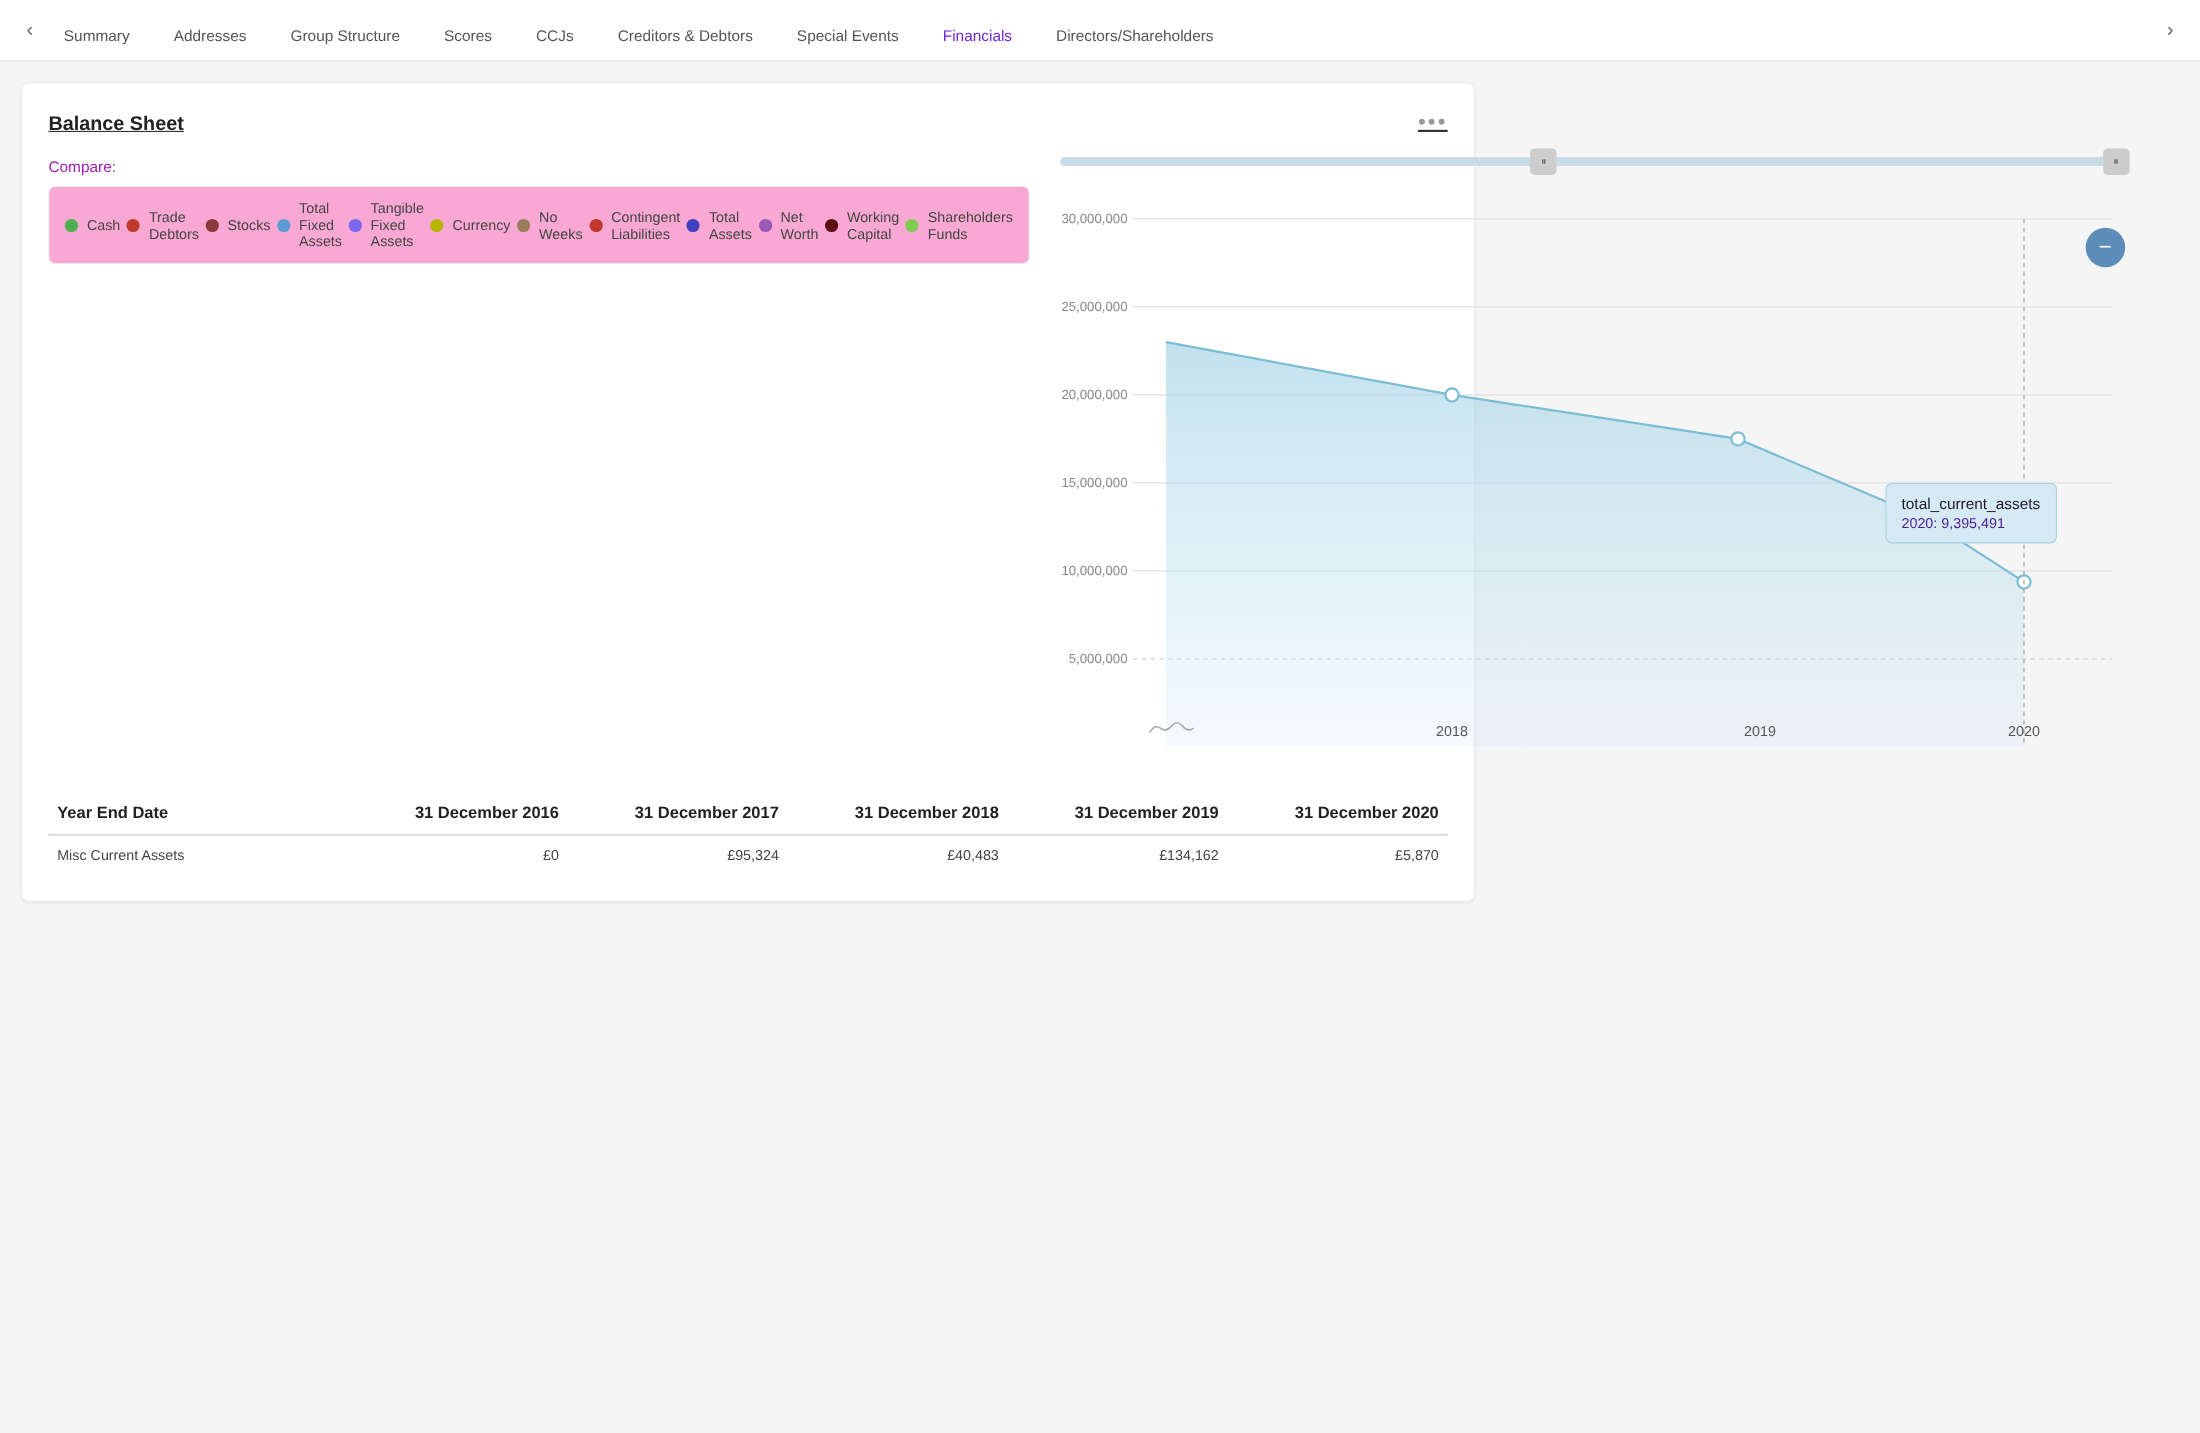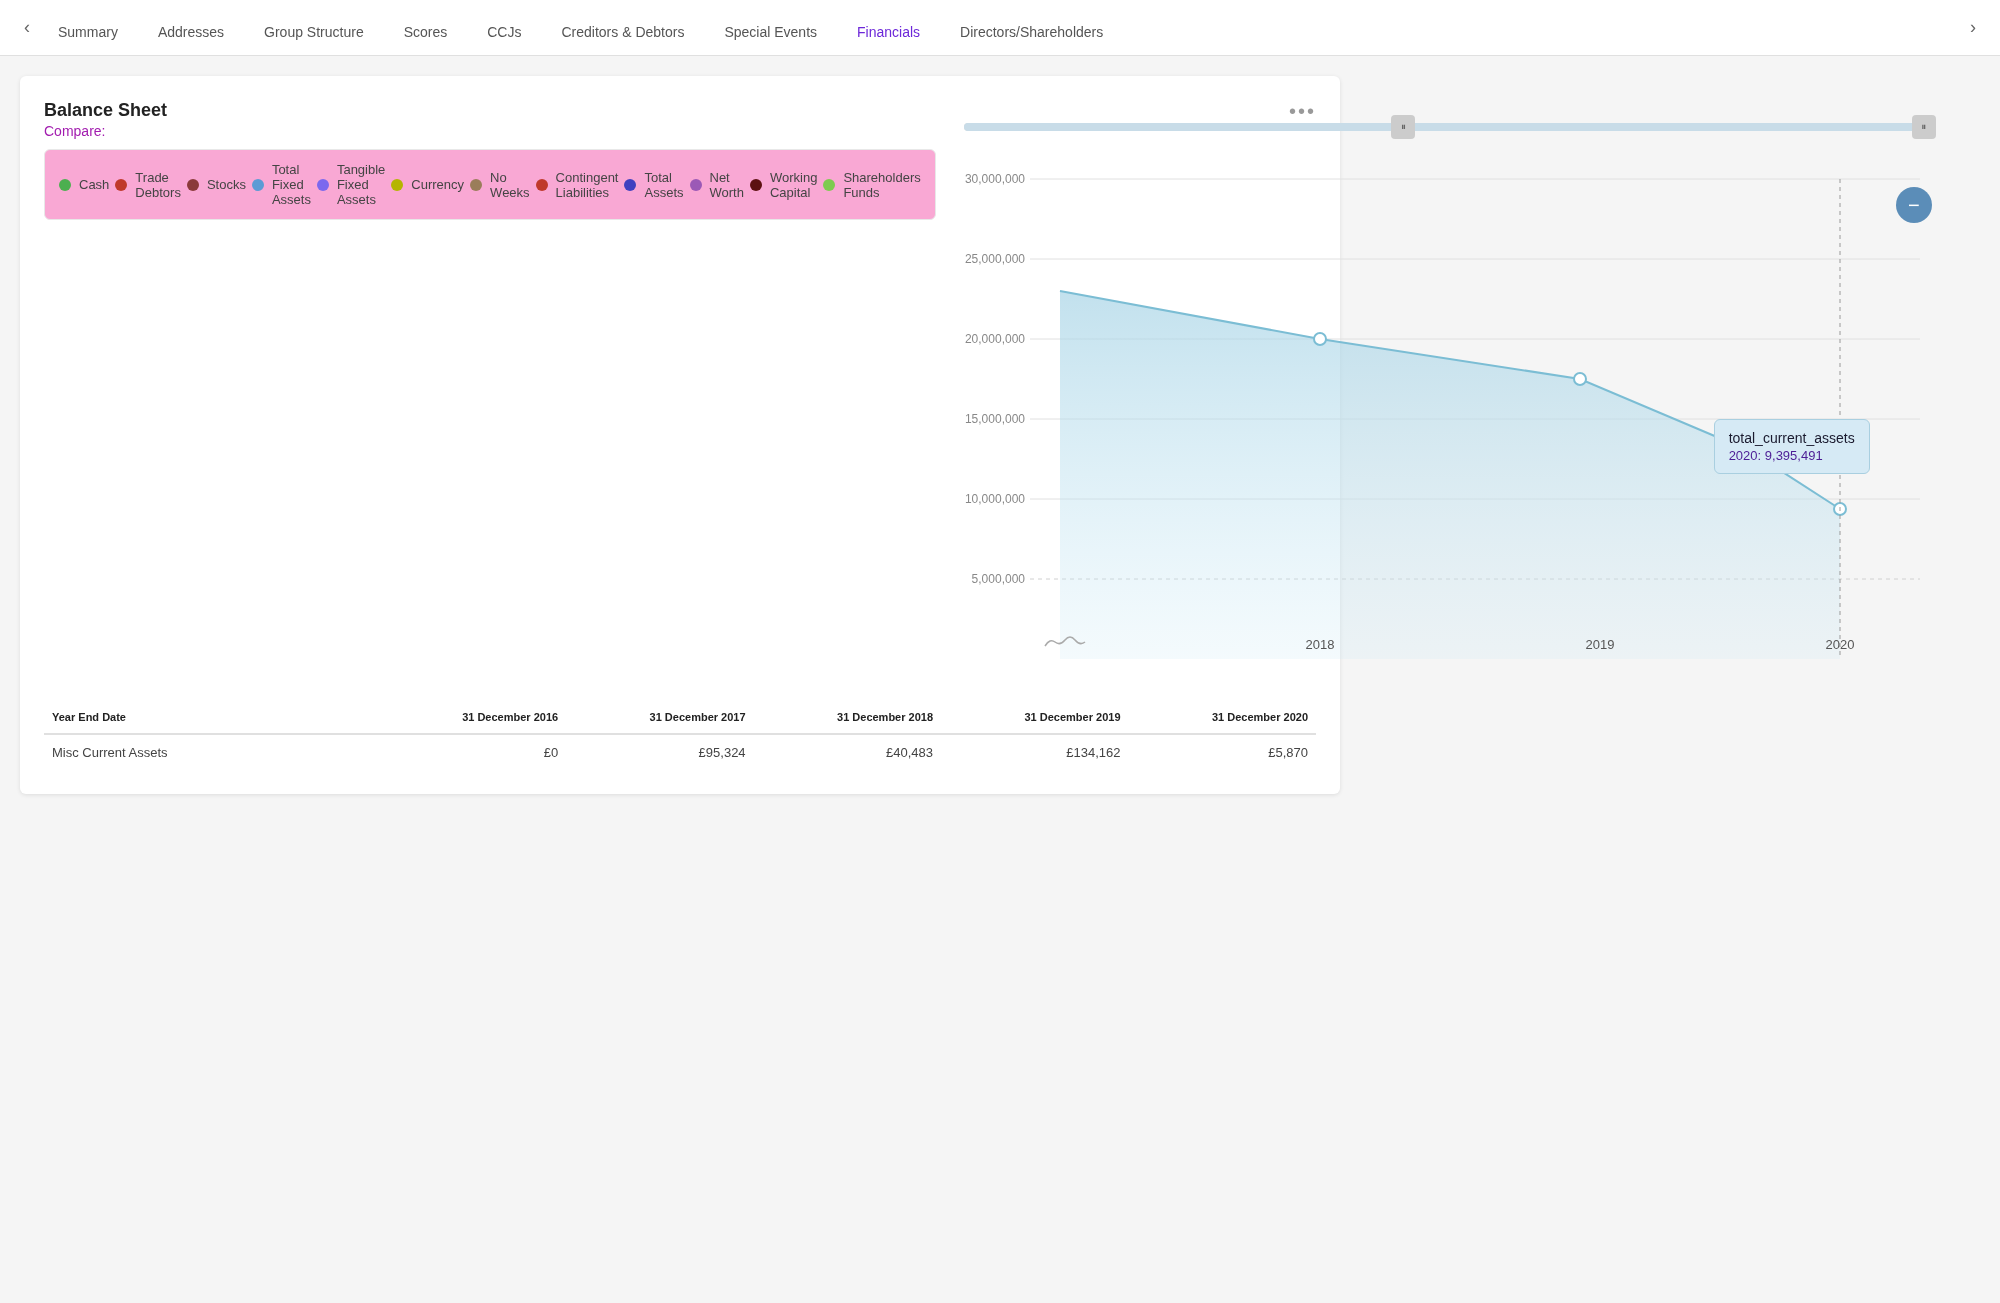--- a/index.html
+++ b/index.html
@@ -56,21 +56,23 @@
     
     .card {
       background: #fff;
       border-radius: 6px;
       box-shadow: 0 1px 4px rgba(0,0,0,0.1);
       padding: 24px;
     }
     .card-header {
       display: flex;
       justify-content: space-between;
-      align-items: flex-start;
+      align-items: flex-end;
+      margin-bottom: 20px;
+      text-decoration: underline;
     }
     .card-title {
       font-size: 18px;
       font-weight: 600;
       color: #222;
     }
     .card-menu {
       font-size: 20px;
       color: #999;
       cursor: pointer;
@@ -210,21 +212,21 @@
     
     .data-table {
       width: 100%;
       border-collapse: collapse;
       margin-top: 32px;
     }
     .data-table th {
       text-align: left;
       padding: 10px 8px;
       font-weight: 700;
-      font-size: 11px;
+      font-size: 15px;
       color: #222;
       border-bottom: 2px solid #e0e0e0;
     }
     .data-table th:first-child { min-width: 200px; }
     .data-table th:not(:first-child) { text-align: right; }
     .data-table td {
       padding: 10px 8px;
       font-size: 13px;
       color: #444;
       border-bottom: 1px solid #f0f0f0;

